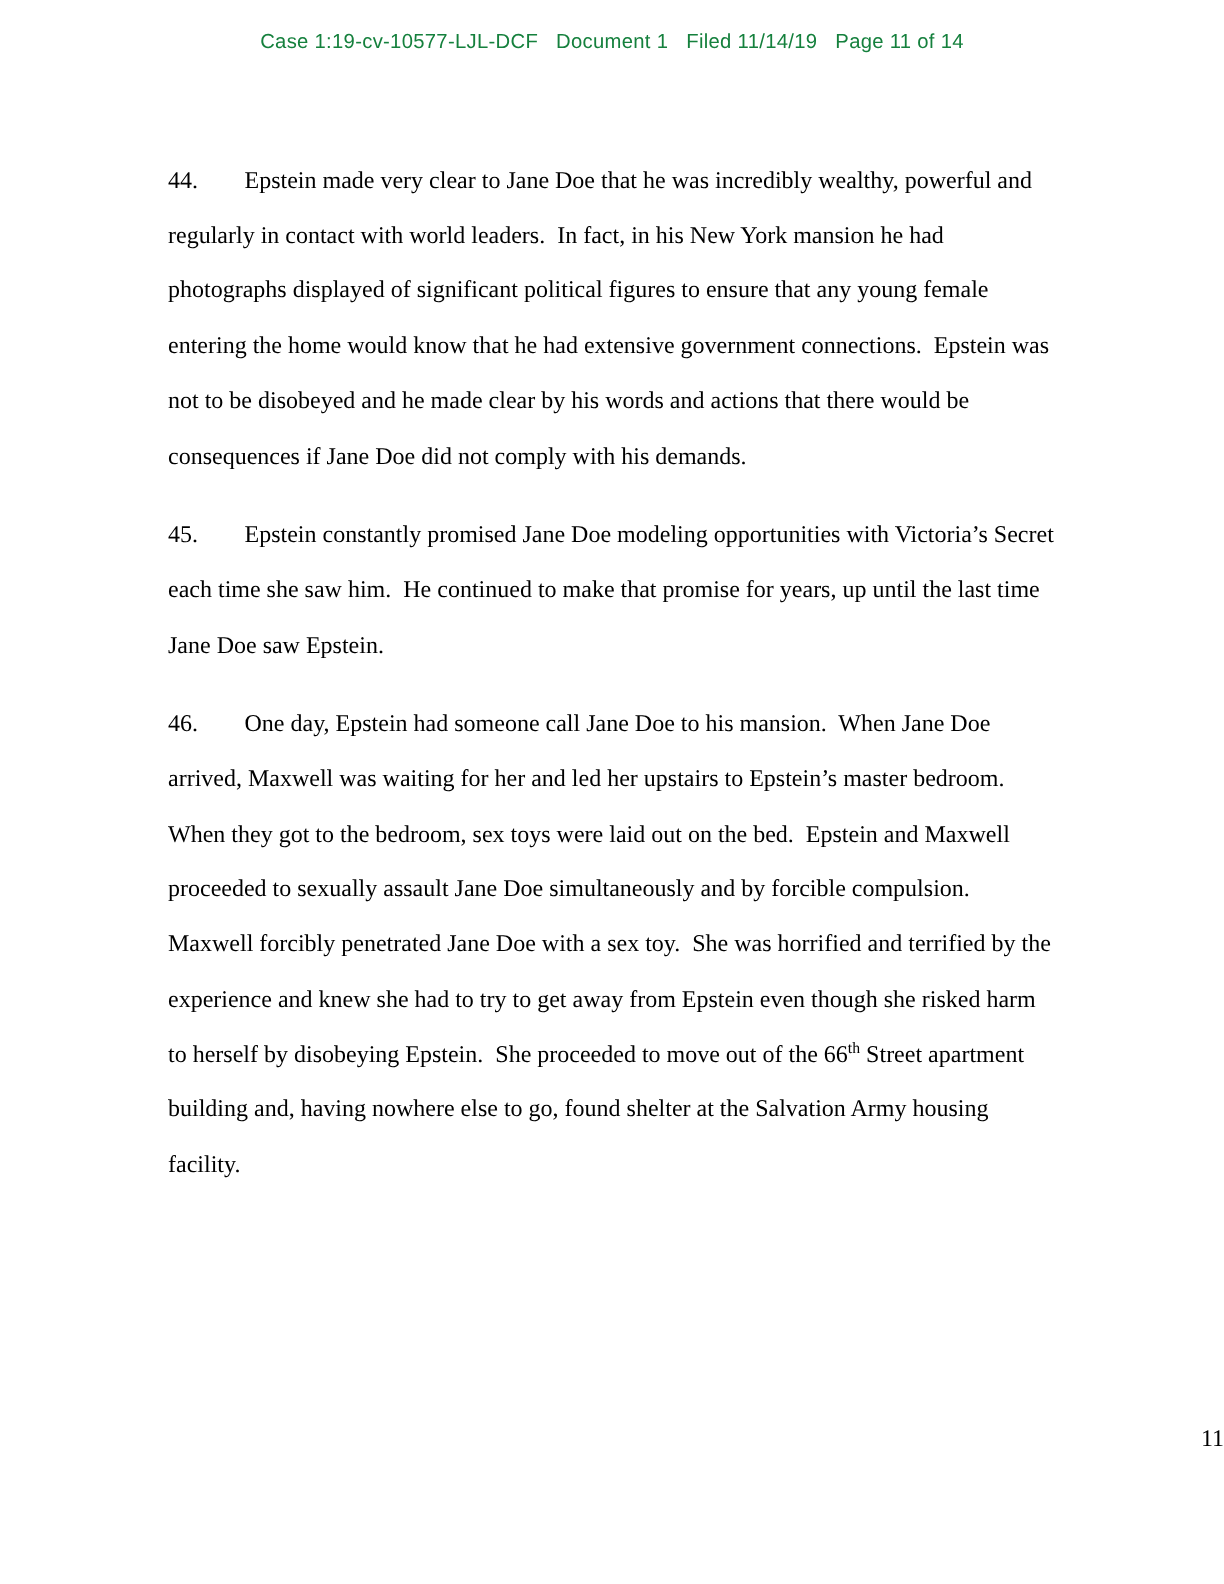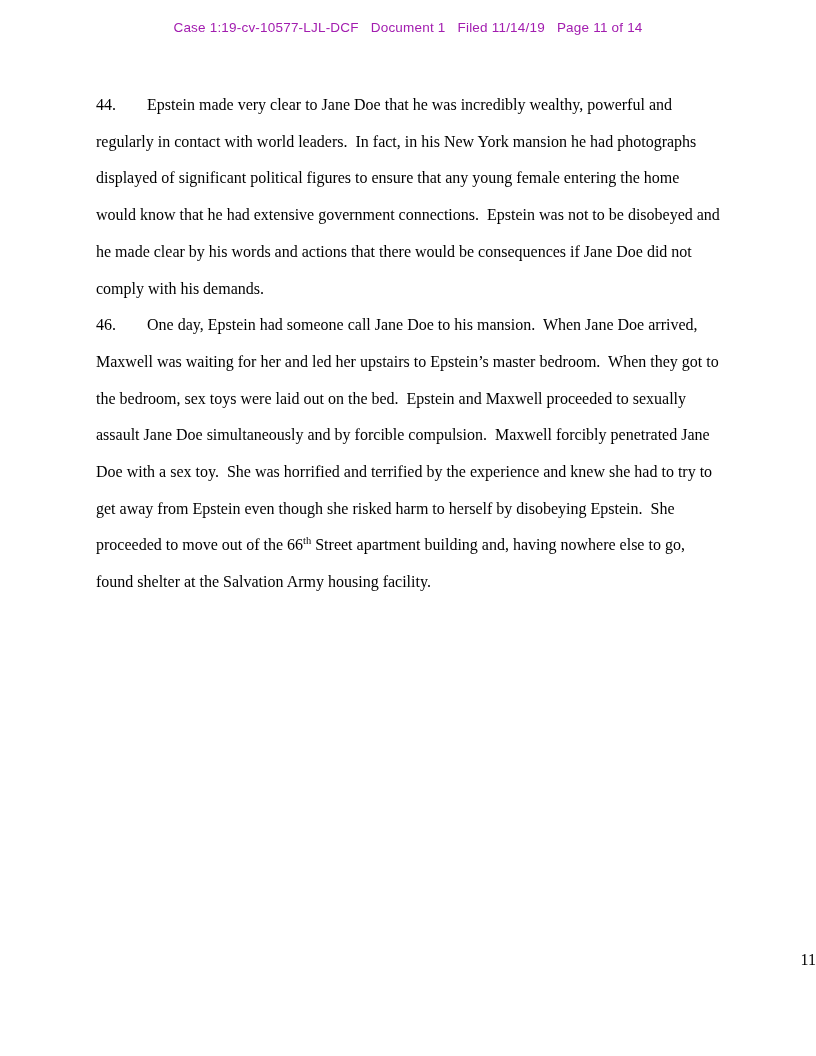--- a/index.html
+++ b/index.html
@@ -18,38 +18,38 @@
   }
   .stamp {
     position: absolute;
     top: 20px;
     left: 0;
     right: 0;
     text-align: center;
     font-family: "Liberation Sans", sans-serif;
     font-size: 13.5px;
     font-weight: 400;
-    color: #a21caf;
+    color: #15803d;
     letter-spacing: 0.2px;
     white-space: nowrap;
   }
   .stamp span {
     margin: 0 6px;
   }
   .doc-body {
     position: absolute;
     top: 87px;
     left: 96px;
     width: 624px;
     font-size: 16px;
     line-height: 36.7px;
     text-align: left;
   }
   .para {
-    margin: 0;
+    margin: 16px;
     padding: 0;
     white-space: pre-wrap;
   }
   .pnum {
     display: inline-block;
     width: 51px;
   }
   .ptext sup, sup.ord {
     font-size: 10.5px;
     line-height: 0;
@@ -67,18 +67,19 @@
 </style>
 </head>
 <body>
 
 <div class="page">
 
   <div class="stamp"><span>Case 1:19-cv-10577-LJL-DCF</span><span>Document 1</span><span>Filed 11/14/19</span><span>Page 11 of 14</span></div>
 
   <div class="doc-body">
     <p class="para"><span class="pnum">44.</span><span class="ptext">Epstein made very clear to Jane Doe that he was incredibly wealthy, powerful and regularly in contact with world leaders.  In fact, in his New York mansion he had photographs displayed of significant political figures to ensure that any young female entering the home would know that he had extensive government connections.  Epstein was not to be disobeyed and he made clear by his words and actions that there would be consequences if Jane Doe did not comply with his demands.</span></p>
+    <p class="para"><span class="pnum">45.</span><span class="ptext">Epstein constantly promised Jane Doe modeling opportunities with Victoria’s Secret each time she saw him.  He continued to make that promise for years, up until the last time Jane Doe saw Epstein.</span></p>
     <p class="para"><span class="pnum">46.</span><span class="ptext">One day, Epstein had someone call Jane Doe to his mansion.  When Jane Doe arrived, Maxwell was waiting for her and led her upstairs to Epstein’s master bedroom.  When they got to the bedroom, sex toys were laid out on the bed.  Epstein and Maxwell proceeded to sexually assault Jane Doe simultaneously and by forcible compulsion.  Maxwell forcibly penetrated Jane Doe with a sex toy.  She was horrified and terrified by the experience and knew she had to try to get away from Epstein even though she risked harm to herself by disobeying Epstein.  She proceeded to move out of the 66</span><sup class="ord">th</sup><span class="ptext"> Street apartment building and, having nowhere else to go, found shelter at the Salvation Army housing facility.</span></p>
   </div>
 
   <div class="page-footer"><span>11</span></div>
 
 </div>
 
 </body></html>

